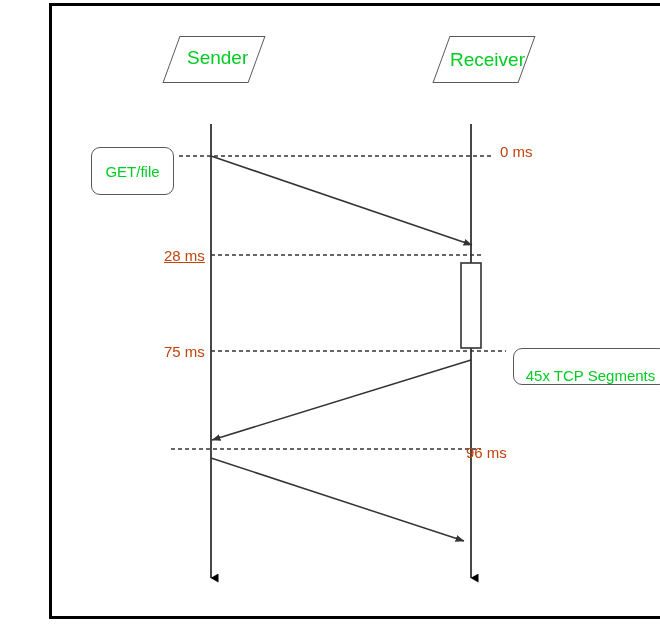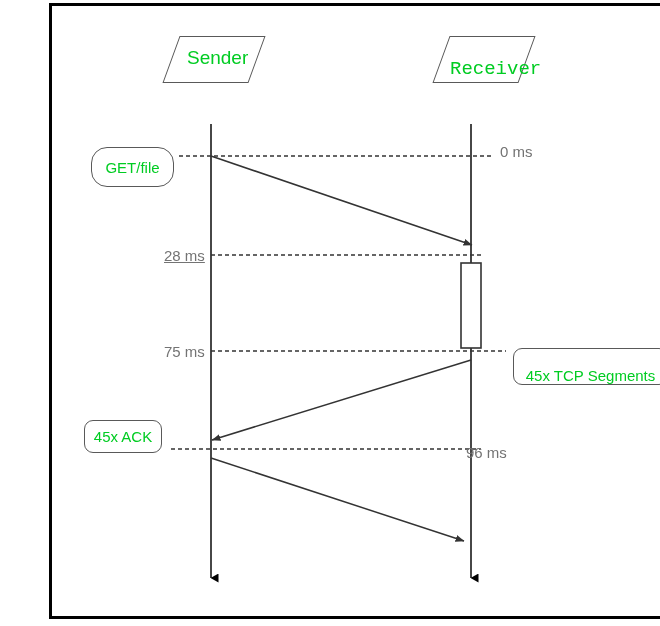--- a/index.html
+++ b/index.html
@@ -27,21 +27,21 @@
   }
   svg#diagram {
     position: absolute;
     left: 0;
     top: 0;
     width: 660px;
     height: 626px;
   }
   .label {
     position: absolute;
-    color: #737373;
+    color: #c2410c;
     font-size: 15px;
     white-space: nowrap;
     line-height: 1;
   }
   .actor-label {
     position: absolute;
     color: #00cc22;
     font-size: 19px;
     white-space: nowrap;
     line-height: 1;
@@ -102,33 +102,30 @@
 
     <line x1="167" y1="156" x2="428" y2="245" stroke="#333333" stroke-width="1.5" marker-end="url(#arrowhead)"></line>
     <line x1="427" y1="360" x2="168" y2="440" stroke="#333333" stroke-width="1.5" marker-end="url(#arrowhead)"></line>
     <line x1="167" y1="458" x2="420" y2="541" stroke="#333333" stroke-width="1.5" marker-end="url(#arrowhead)"></line>
   </svg>
 
   <div class="actor-shape" style="left:127px; top:36px; width:86px; height:47px;"></div>
   <div class="actor-label" style="left:143px; top:48px;">Sender</div>
 
   <div class="actor-shape" style="left:397px; top:36px; width:86px; height:47px;"></div>
-  <div class="actor-label" style="left:406px; top:60px;font-family:Liberation Mono, monospace;">Receiver</div>
+  <div class="actor-label" style="left:406px; top:50px;">Receiver</div>
 
-  <div class="note-box" style="left:47px; top:147px; width:83px; height:40px;border-radius:16px;">
+  <div class="note-box" style="left:47px; top:147px; width:83px; height:48px;">
     <span>GET/file</span>
   </div>
 
   <div class="note-box" style="left:469px; top:348px; width:155px; height:37px;align-items:flex-end;">
     <span>45x TCP Segments</span>
   </div>
 
-  <div class="note-box" style="left:40px; top:420px; width:78px; height:33px;">
-    <span>45x ACK</span>
-  </div>
 
 
   <div class="label" style="left:456px; top:144px;">0 ms</div>
   <div class="label" style="left:120px; top:248px;text-decoration:underline;">28 ms</div>
   <div class="label" style="left:120px; top:344px;">75 ms</div>
   <div class="label" style="left:422px; top:445px;">96 ms</div>
 
 </div>
 
 </body></html>

